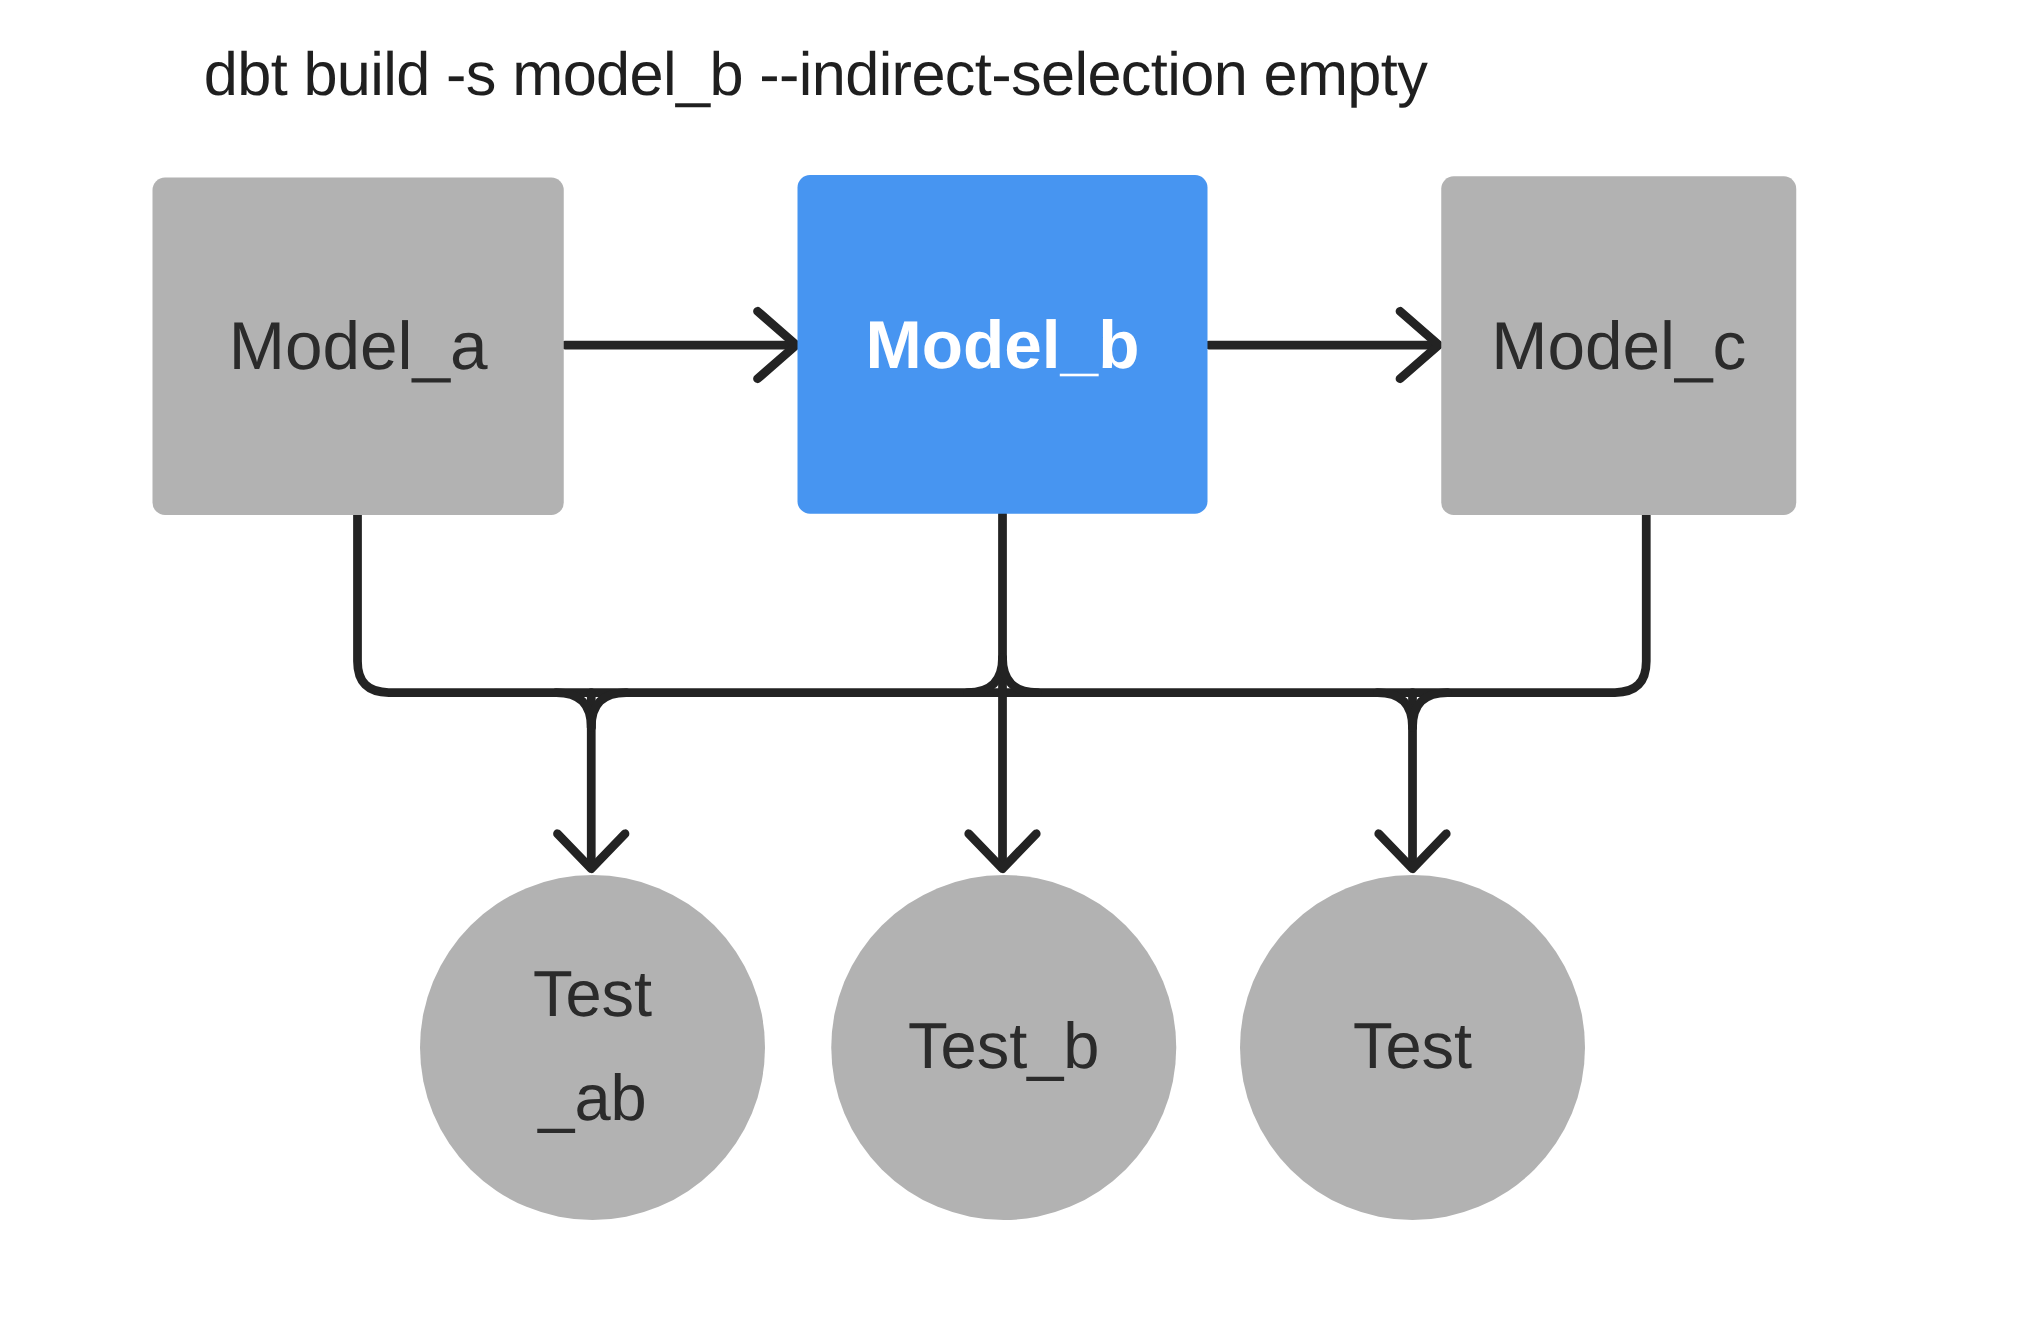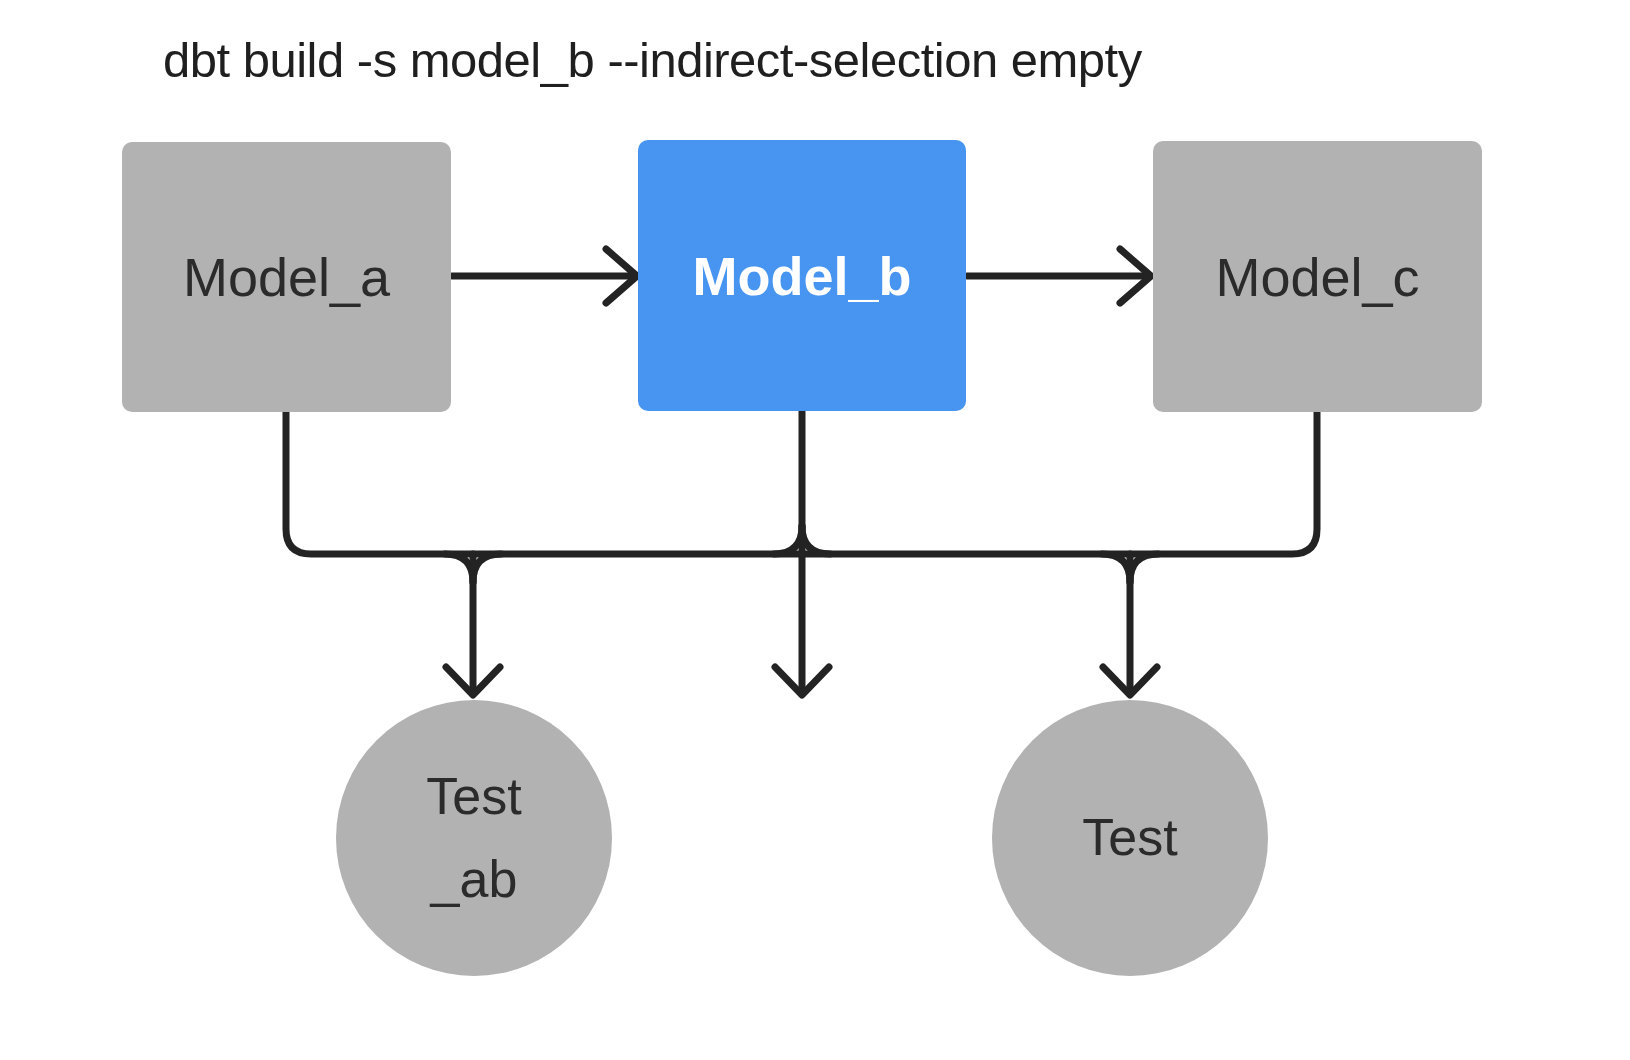--- a/index.html
+++ b/index.html
@@ -111,27 +111,31 @@
   </svg>
 
   <div class="model-node node-gray" style="left:122px; top:142px; width:329px; height:270px;">
     <span class="node-label">Model_a</span>
   </div>
 
   <div class="model-node node-selected" style="left:638px; top:140px; width:328px; height:271px;font-weight:bold;">
     <span class="node-label">Model_b</span>
   </div>
 
-  <div class="model-node node-gray" style="left:1153px; top:141px; width:329px; height:271px;align-items:center;">
+  <div class="model-node node-gray" style="left:1153px; top:141px; width:284px; height:271px;align-items:center;">
     <span class="node-label">Model_c</span>
   </div>
 
   <div class="test-node" style="left:336px; top:700px;">
     <span class="node-label">Test</span>
     <span class="node-label">_ab</span>
   </div>
 
+  <div class="test-node" style="left:665px; top:700px;">
+    <span class="node-label">Test_b</span>
+    <span class="node-label"></span>
+  </div>
 
   <div class="test-node" style="left:992px; top:700px;">
     <span class="node-label">Test</span>
   </div>
 
 </div>
 
 </body></html>

